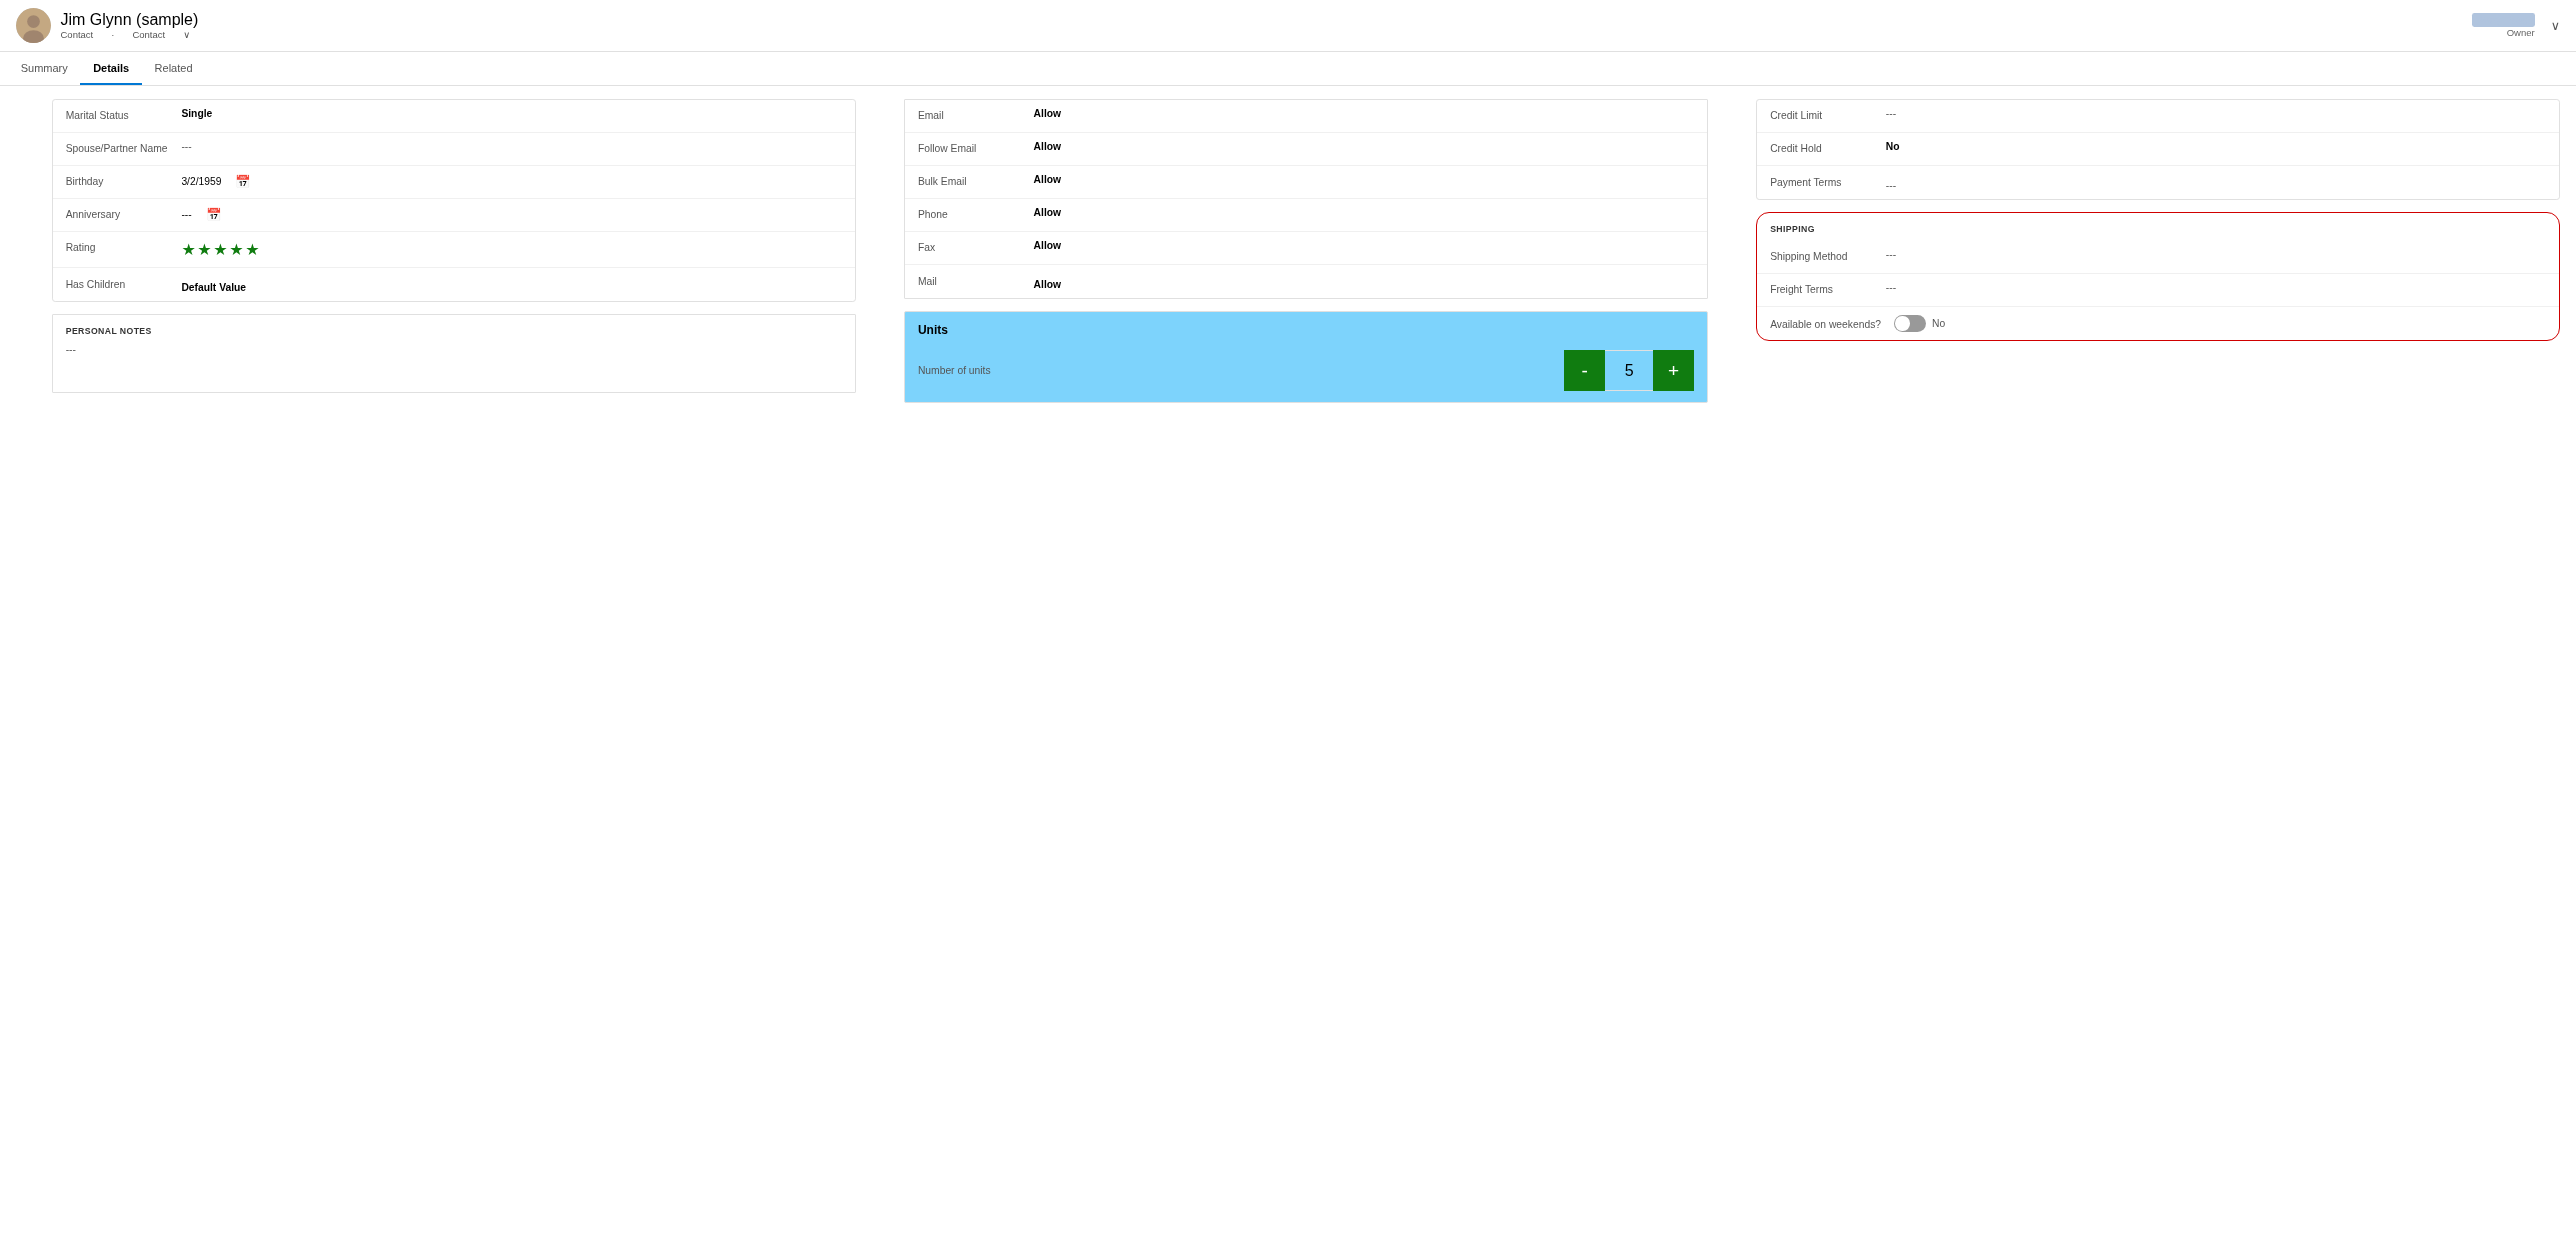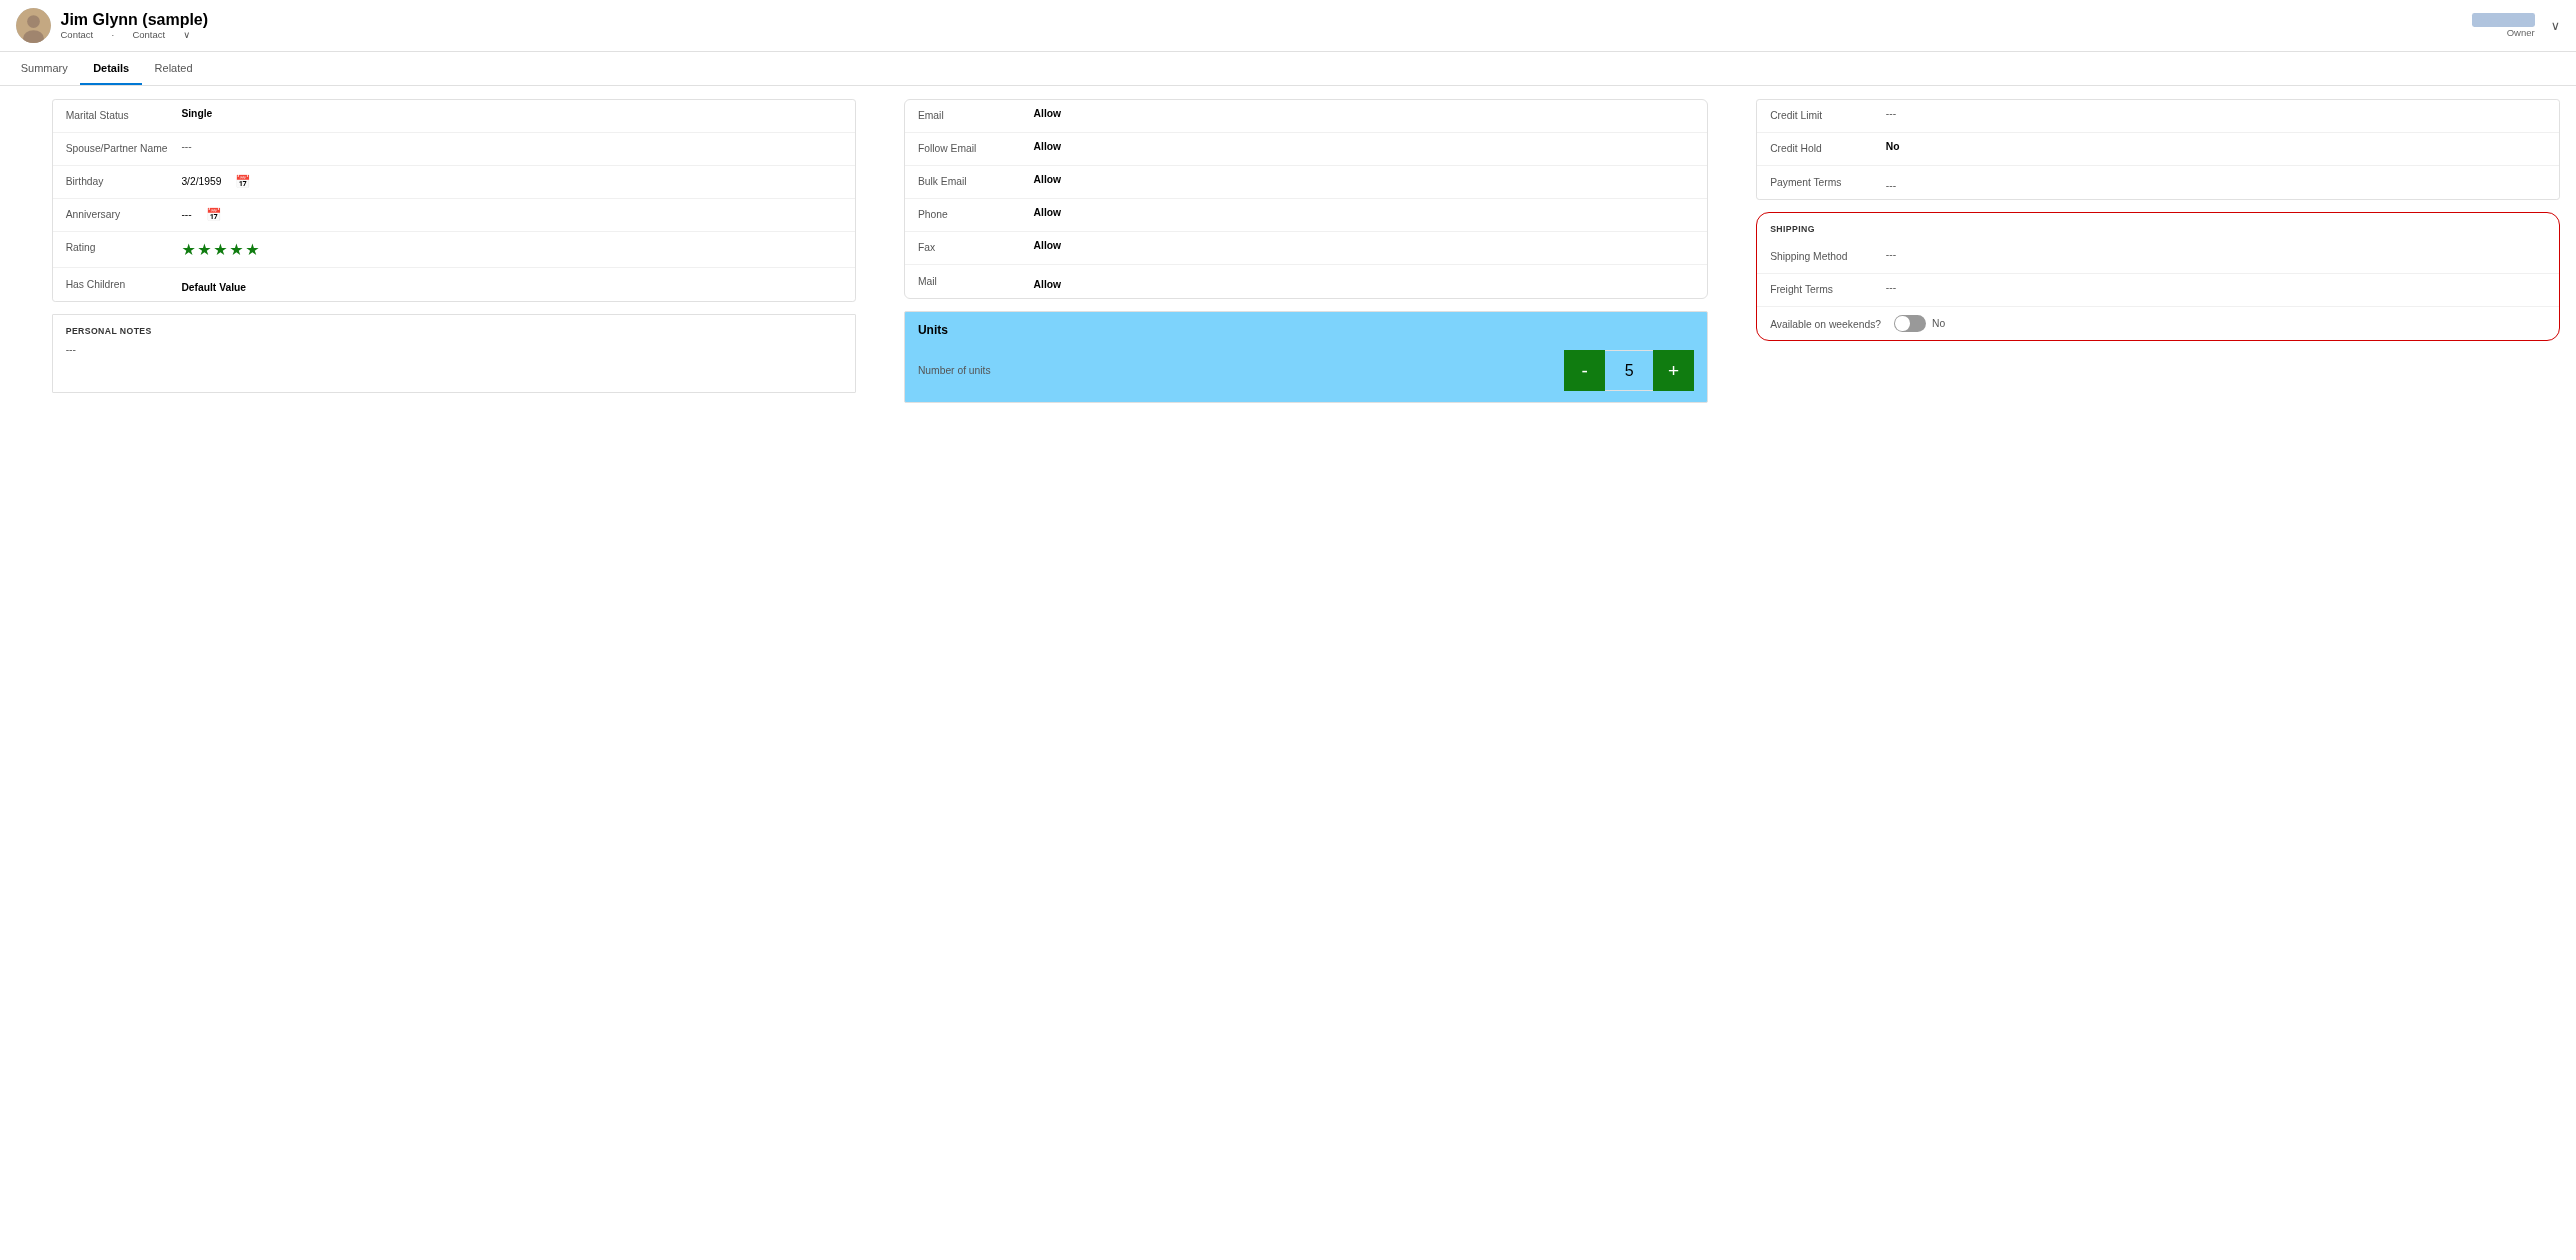--- a/index.html
+++ b/index.html
@@ -3,21 +3,21 @@
   <meta charset="utf-8">
   <style>
     * { box-sizing: border-box; margin: 0; padding: 0; }
     body { font-family: 'Segoe UI', sans-serif; background: #fff; color: #333; font-size: 11px; }
 
     
     .header { display: flex; align-items: center; padding: 8px 16px; border-bottom: 0.8px solid #e0e0e0; justify-content: space-between; }
     .header-left { display: flex; align-items: center; gap: 9.5px; }
     .avatar { width: 35px; height: 35px; border-radius: 50%; background: #ccc; overflow: hidden; display: flex; align-items: center; justify-content: center; }
     .header-info { display: flex; flex-direction: column; }
-    .header-name { font-size: 16px; font-weight: 700; color: #000; }
+    .header-name { font-size: 16px; font-weight: 400; color: #000; }
     .header-sub { font-size: 9.5px; color: #555; display: flex; align-items: center; gap: 18px; }
     .header-right { display: flex; align-items: center; gap: 16px; }
     .owner-section { text-align: right; }
     .owner-label { font-size: 9.5px; color: #666; }
     .blurred-name { background: #b0c4de; color: #b0c4de; border-radius: 2.4px; font-size: 10.3px; padding: 1.6px 6.4px; }
     .chevron-down { font-size: 12.7px; color: #555; cursor: pointer; }
 
     
     .tabs { display: flex; padding: 0 8px; border-bottom: 0.8px solid #e0e0e0; }
     .tab { padding: 9.5px 12.7px; font-size: 11px; cursor: pointer; color: #555; border-bottom: 2.4px solid transparent; }
@@ -62,21 +62,21 @@
     
     .shipping-card { border: 1.6px solid #d00000; border-radius: 13px; }
 
     
     .toggle-wrapper { display: flex; align-items: center; gap: 6.4px; }
     .toggle { width: 32px; height: 17.5px; background: #999; border-radius: 8.7px; position: relative; cursor: pointer; display: inline-block; }
     .toggle-knob { width: 14.3px; height: 14.3px; background: #fff; border-radius: 50%; position: absolute; top: 1.6px; left: 1.6px; transition: left 0.2s; }
     .toggle-label-text { font-size: 10.3px; color: #555; }
 
     
-    .middle-card { border: 0.8px solid #e0e0e0; border-radius: 6px; background: #fff; }
+    .middle-card { border: 0.8px solid #e0e0e0; border-radius: 1px; background: #fff; }
 
     
     .breadcrumb-sep { color: #555; }
 
     
     .dropdown-arrow { font-size: 9.5px; color: #555; cursor: pointer; }
   </style>
 </head>
 <body>
 

